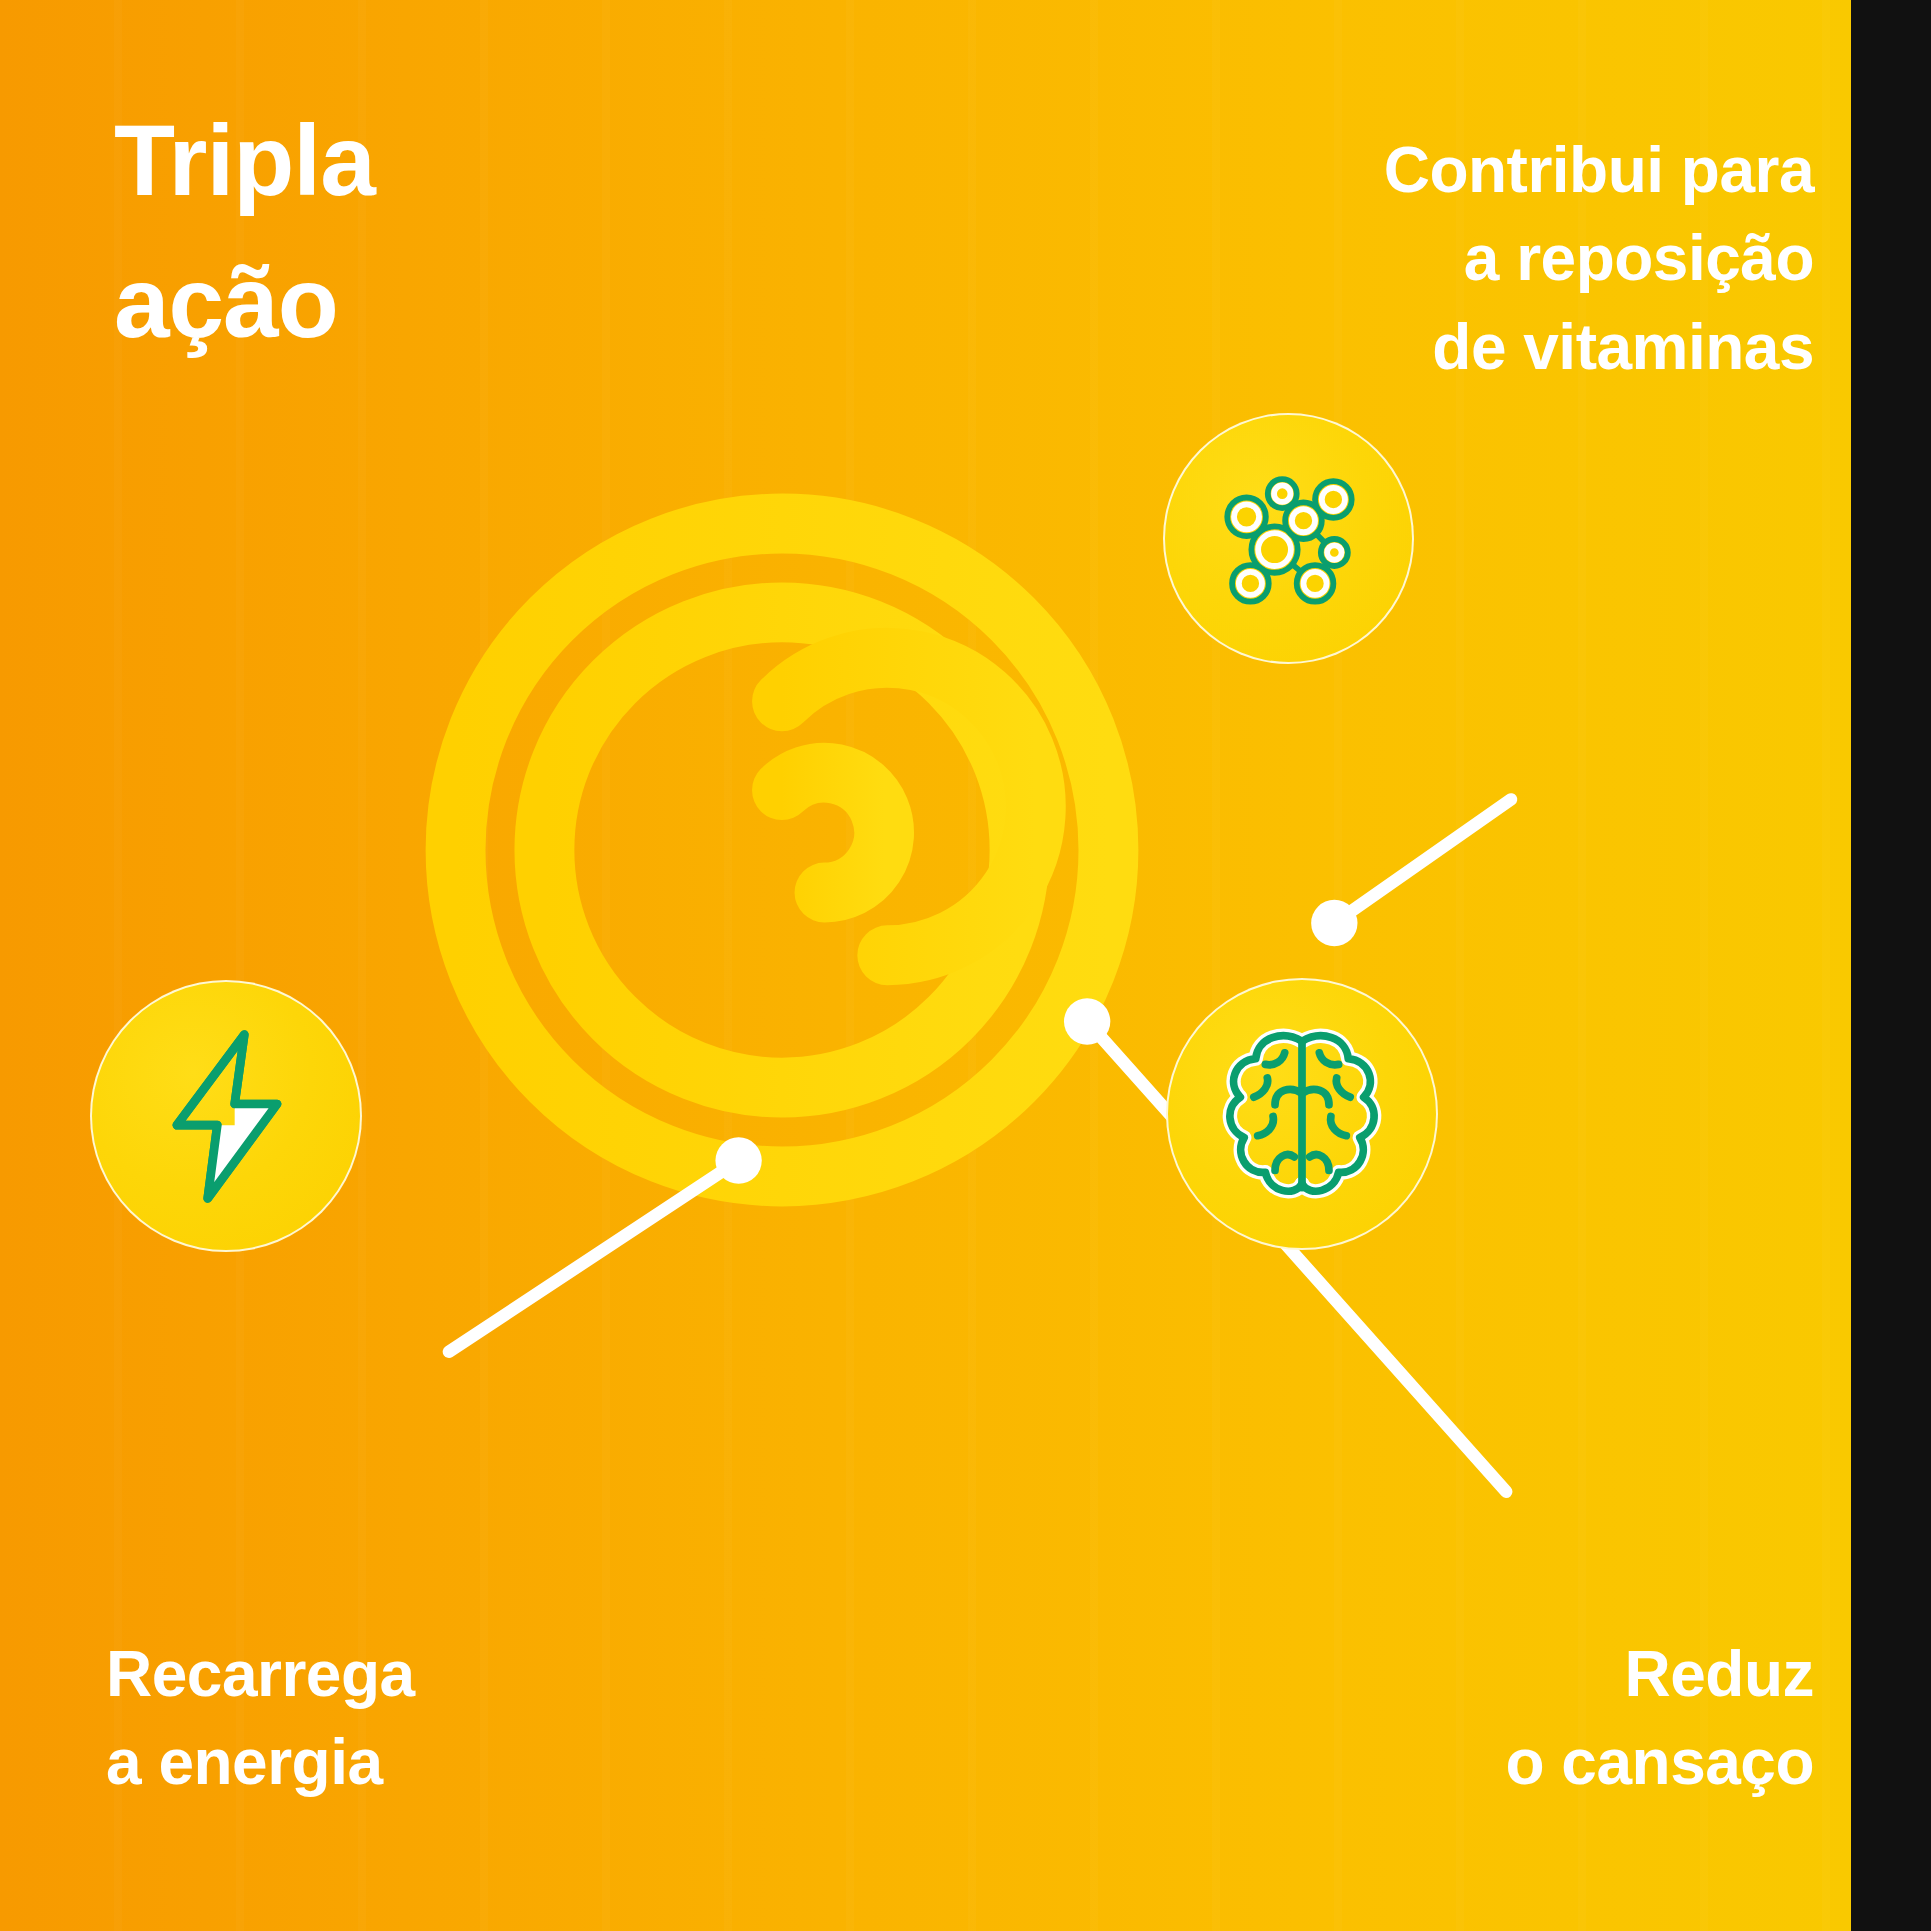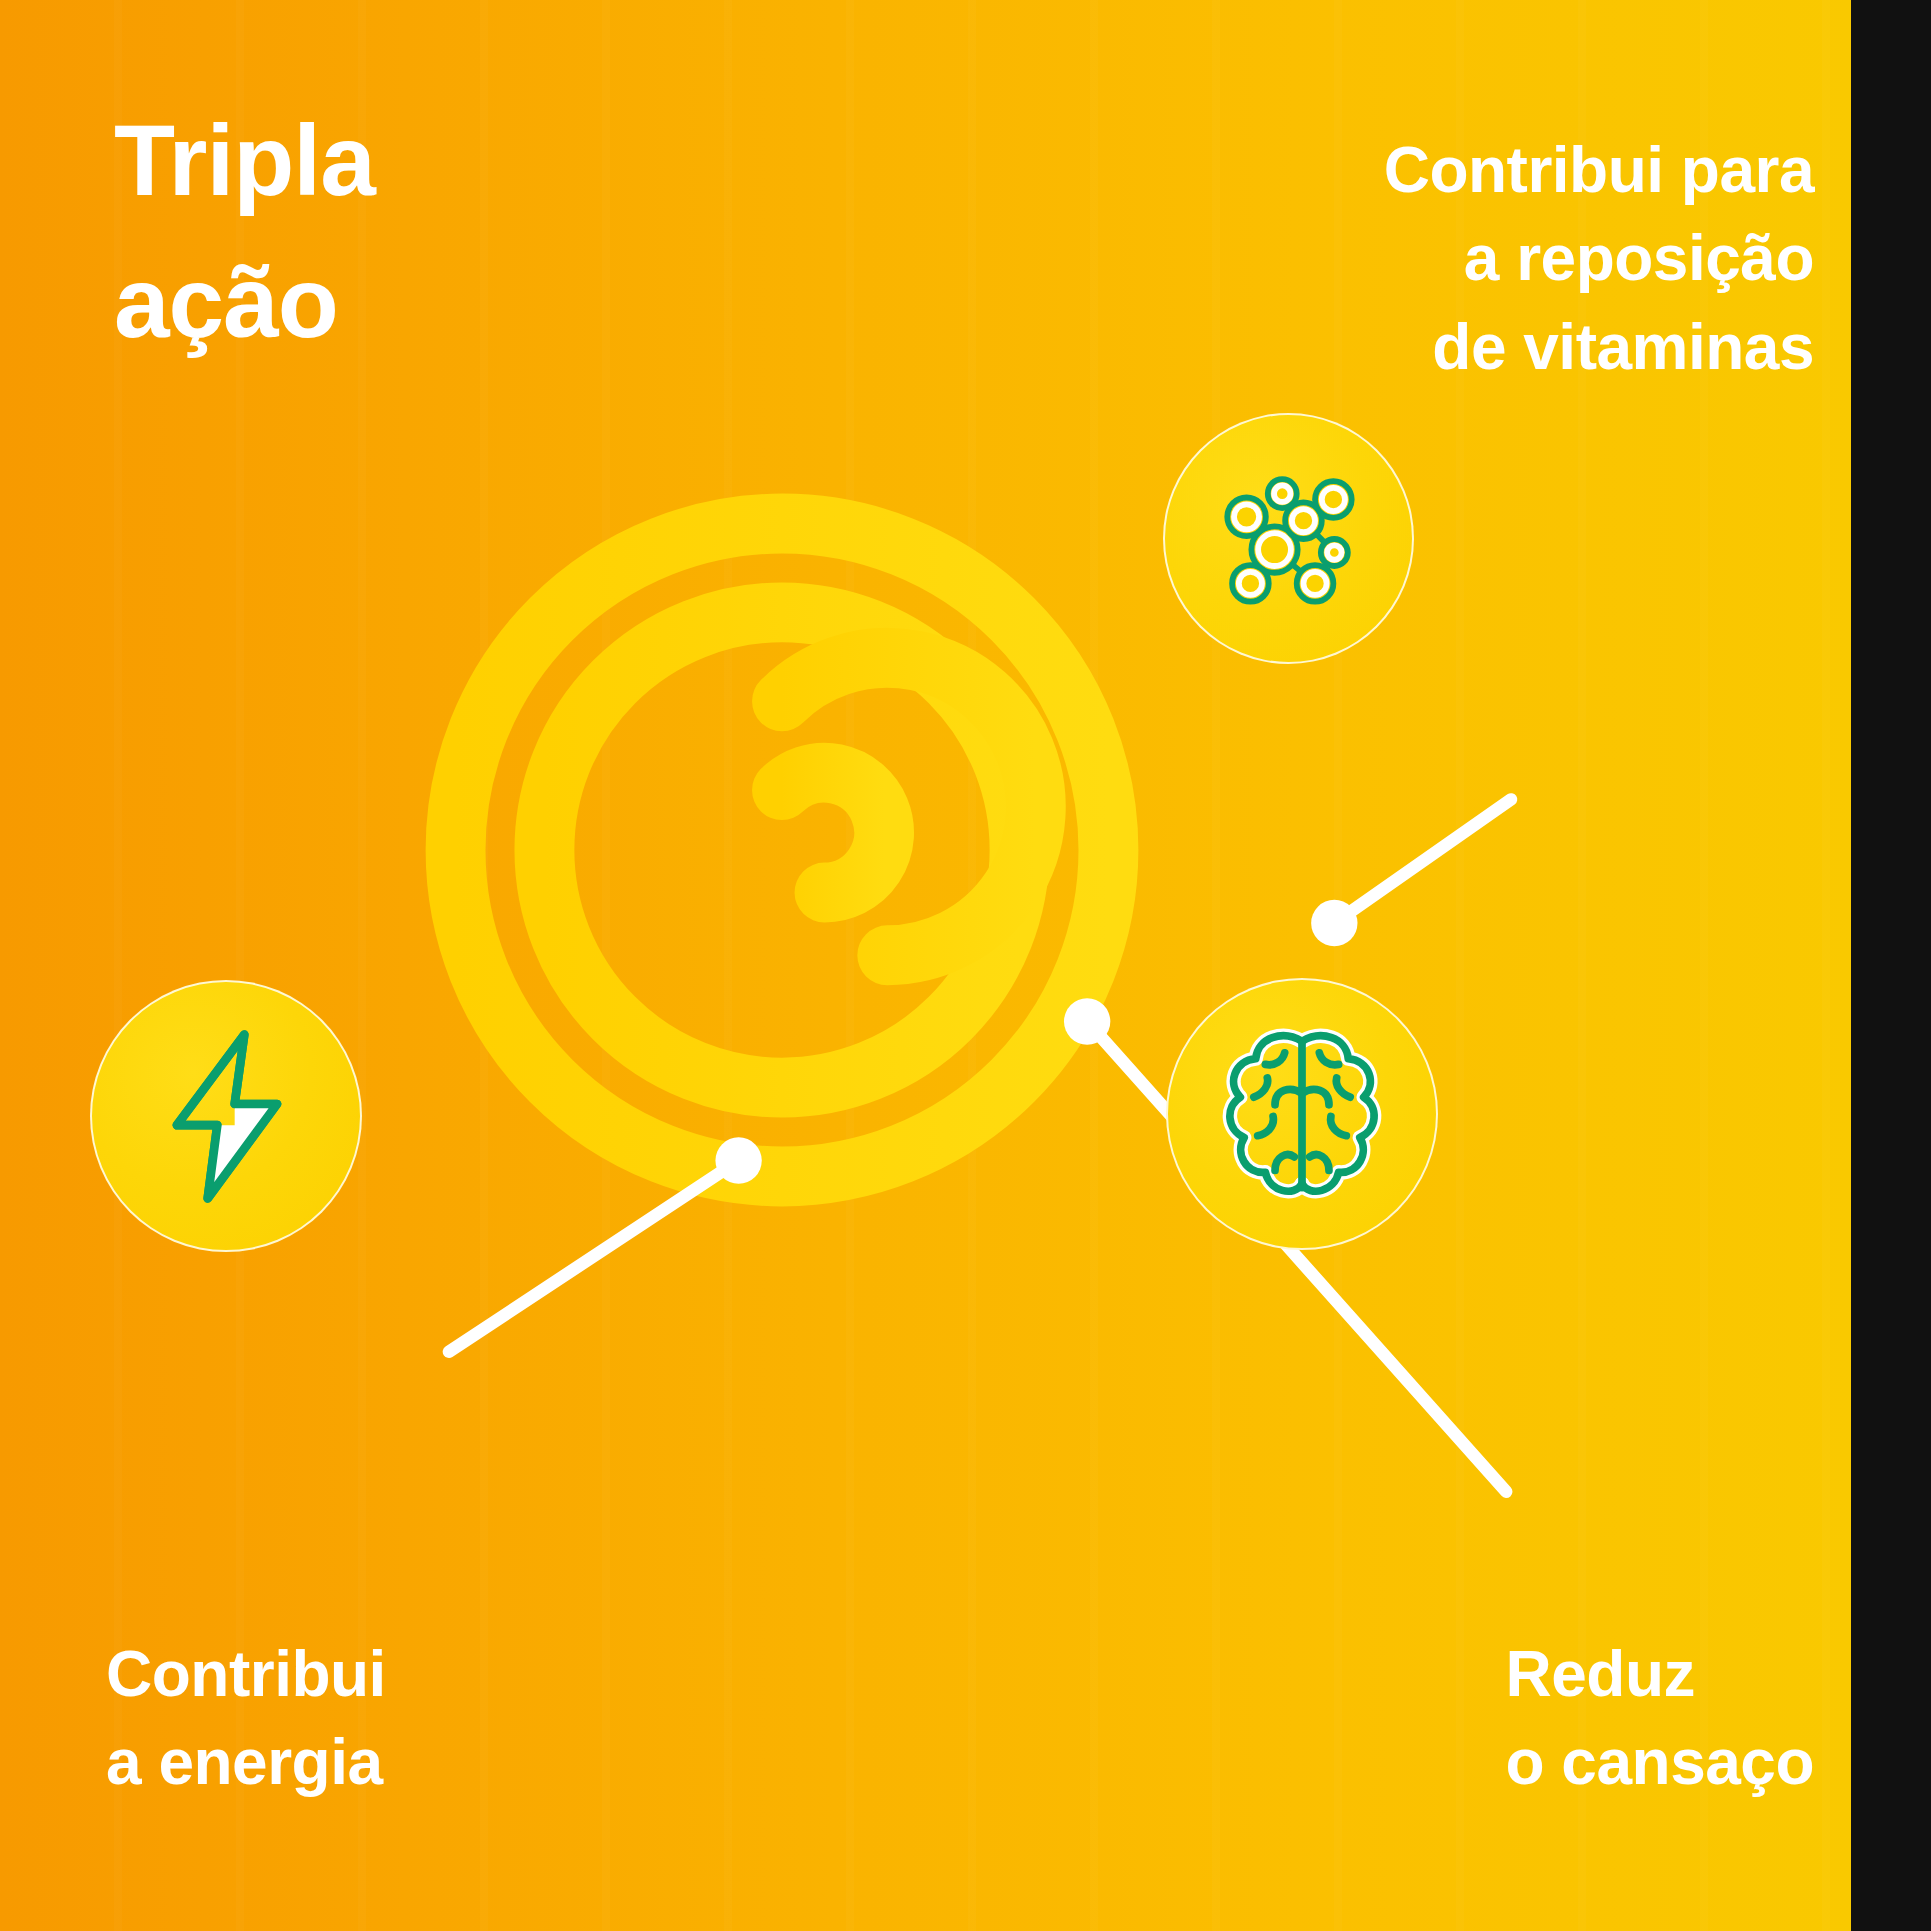--- a/index.html
+++ b/index.html
@@ -93,21 +93,21 @@
     top: 1630px;
     font-size: 64px;
     line-height: 1.38;
     text-align: left;
   }
   #label-brain {
     right: 37px;
     top: 1630px;
     font-size: 64px;
     line-height: 1.38;
-    text-align: left;
+    text-align: right;
   }
 </style>
 </head>
 <body>
 
 <div id="stage">
 
   <div class="banding"></div>
 
   <div class="spiral-wrap">
@@ -251,20 +251,20 @@
     </span>
   </div>
 
   <div class="txt" id="title-block">Tripla
 ação</div>
 
   <div class="txt" id="label-vitamins">Contribui para
 a reposição
 de vitaminas</div>
 
-  <div class="txt" id="label-energy">Contribui
+  <div class="txt" id="label-energy">Recarrega
 a energia</div>
 
   <div class="txt" id="label-brain">Reduz
 o cansaço</div>
 
 </div>
 
 
 </body></html>

